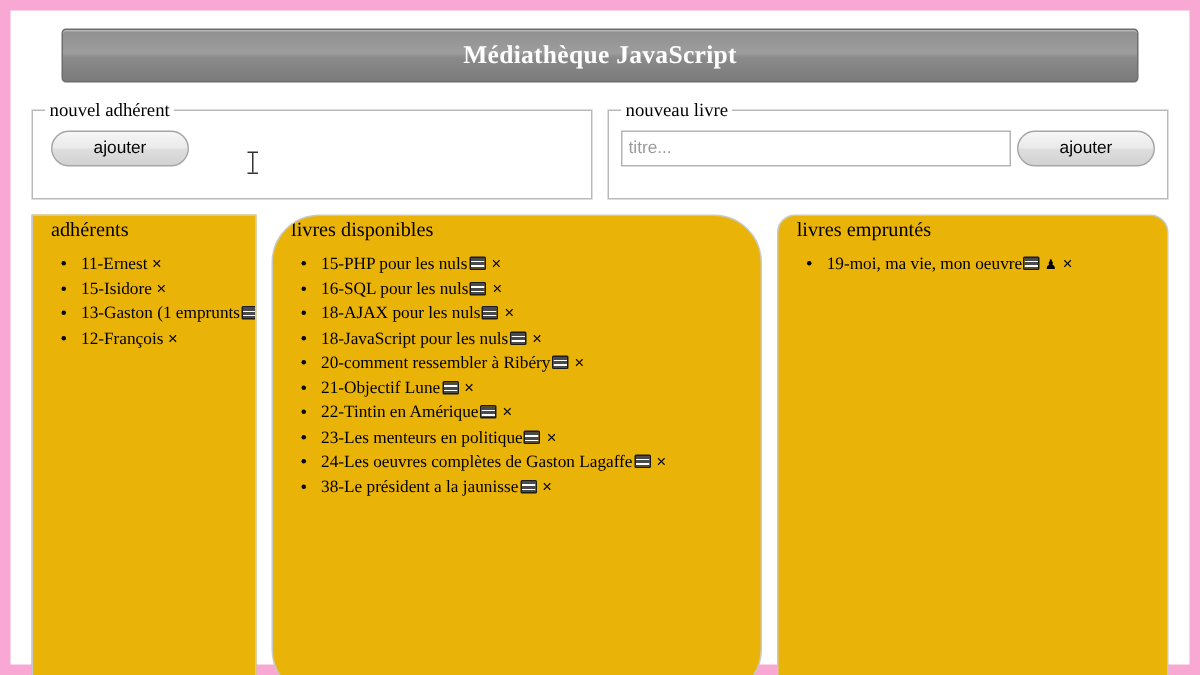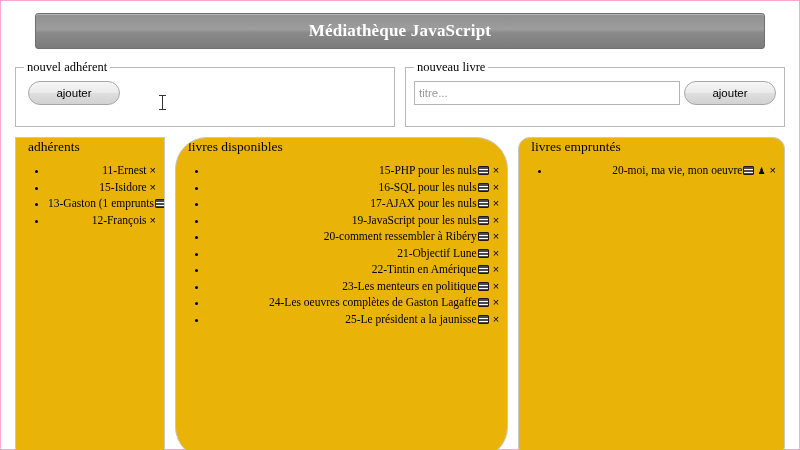--- a/index.html
+++ b/index.html
@@ -13,21 +13,21 @@
     overflow: hidden;
     font-family: "Liberation Serif", serif;
     font-size: 13px;
     color: #000;
   }
   .page {
     position: relative;
     width: 800px;
     height: 450px;
     box-sizing: border-box;
-    border: 1px solid #f9a8d4;
+    border: 7px solid #f9a8d4;
     background: #fff;
   }
 
   
   .banner {
     margin: 12px 34px 0 34px;
     height: 34px;
     border: 1px solid #6e6e6e;
     border-radius: 3px;
     background: linear-gradient(to bottom, #8f8f8f 0%, #9d9d9d 45%, #8a8a8a 55%, #7b7b7b 100%);
@@ -140,21 +140,20 @@
     margin: 1px 0 7px 2px;
     font-size: 13.5px;
     font-weight: normal;
     font-family: "Liberation Serif", serif;
     color: #000;
   }
   ul.items {
     margin: 0;
     padding-left: 22px;
     list-style: disc;
-    text-align: right;
   }
   ul.items li {
     font-size: 11.5px;
     line-height: 16.5px;
     font-family: "Liberation Serif", serif;
     white-space: nowrap;
   }
   .lbl { color: #000; }
   .del {
     font-family: "Liberation Sans", sans-serif;
@@ -223,33 +222,33 @@
           <li><span class="lbl">13-Gaston (1 emprunts</span><span class="bk"></span></li>
           <li><span class="lbl">12-François</span><span class="del">×</span></li>
         </ul>
     </div>
 
     <div class="col dispo">
       <h2>livres disponibles</h2>
       <ul class="items">
           <li><span class="lbl">15-PHP pour les nuls</span><span class="bk"></span><span class="del">×</span></li>
           <li><span class="lbl">16-SQL pour les nuls</span><span class="bk"></span><span class="del">×</span></li>
-          <li><span class="lbl">17-AJAX pour les nuls</span><span class="bk"></span><span class="del">×</span></li>
-          <li><span class="lbl">19-JavaScript pour les nuls</span><span class="bk"></span><span class="del">×</span></li>
+          <li><span class="lbl">18-AJAX pour les nuls</span><span class="bk"></span><span class="del">×</span></li>
+          <li><span class="lbl">18-JavaScript pour les nuls</span><span class="bk"></span><span class="del">×</span></li>
           <li><span class="lbl">20-comment ressembler à Ribéry</span><span class="bk"></span><span class="del">×</span></li>
           <li><span class="lbl">21-Objectif Lune</span><span class="bk"></span><span class="del">×</span></li>
           <li><span class="lbl">22-Tintin en Amérique</span><span class="bk"></span><span class="del">×</span></li>
           <li><span class="lbl">23-Les menteurs en politique</span><span class="bk"></span><span class="del">×</span></li>
           <li><span class="lbl">24-Les oeuvres complètes de Gaston Lagaffe</span><span class="bk"></span><span class="del">×</span></li>
-          <li><span class="lbl">25-Le président a la jaunisse</span><span class="bk"></span><span class="del">×</span></li>
+          <li><span class="lbl">38-Le président a la jaunisse</span><span class="bk"></span><span class="del">×</span></li>
         </ul>
     </div>
 
     <div class="col emprunt">
       <h2>livres empruntés</h2>
       <ul class="items">
-          <li><span class="lbl">20-moi, ma vie, mon oeuvre</span><span class="bk"></span><span class="person">♟</span><span class="del">×</span></li>
+          <li><span class="lbl">19-moi, ma vie, mon oeuvre</span><span class="bk"></span><span class="person">♟</span><span class="del">×</span></li>
         </ul>
     </div>
 
   </div>
 
 </div>
 
 </body></html>

